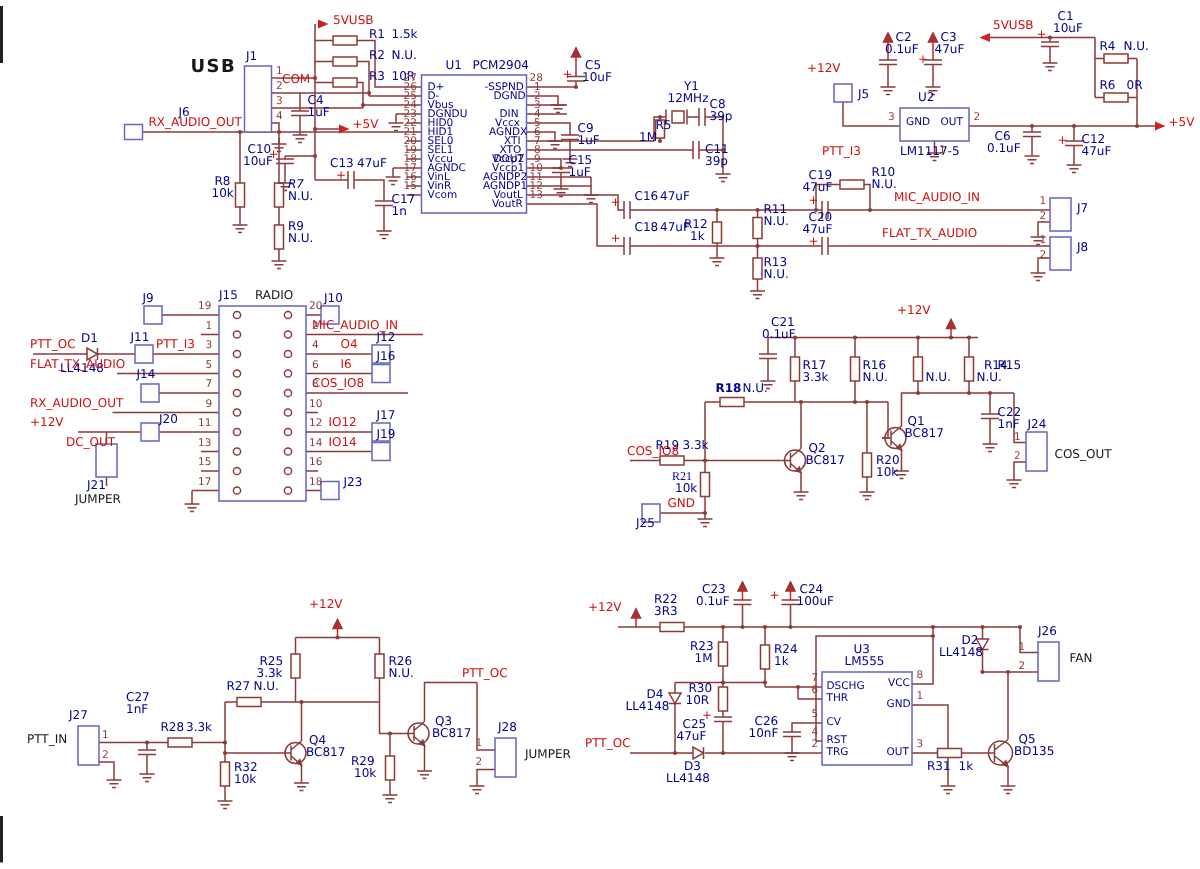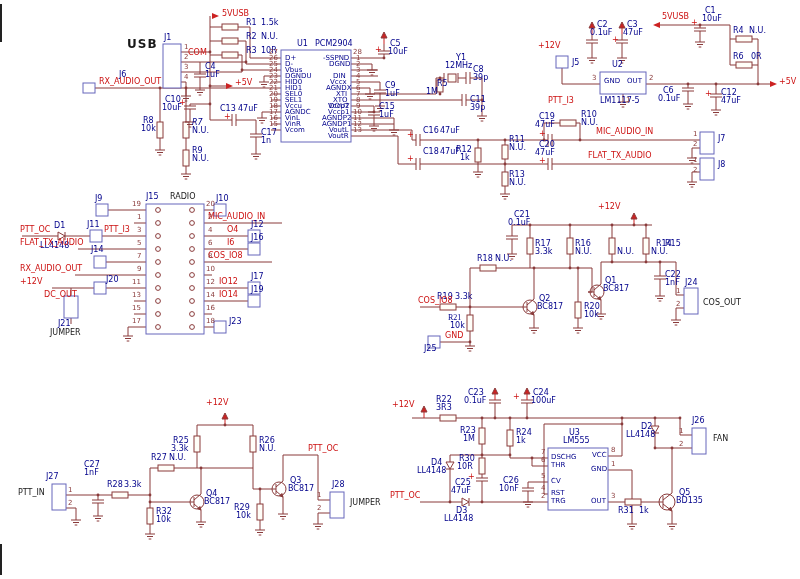--- a/index.html
+++ b/index.html
@@ -509,21 +509,21 @@
       <span class="lab num" style="left: 208px; top: 240px;">6</span>
       <span class="lab num" style="left: 208px; top: 253px;">8</span>
       <span class="lab num" style="left: 206px; top: 266px;">10</span>
       <span class="lab num" style="left: 206px; top: 279px;">12</span>
       <span class="lab num" style="left: 206px; top: 292px;">14</span>
       <span class="lab num" style="left: 206px; top: 305px;">16</span>
       <span class="lab num" style="left: 206px; top: 318px;">18</span>
       <span class="lab des" style="left: 514px; top: 211px;">C21</span>
       <span class="lab des" style="left: 508px; top: 219px;">0.1uF</span>
       <span class="lab net" style="left: 598px; top: 203px;">+12V</span>
-      <span class="lab des" style="left: 477px; top: 255px;">R18</span>
+      <span class="lab des" style="left: 477px; top: 255px; font-weight: bold;">R18</span>
       <span class="lab des" style="left: 495px; top: 255px;">N.U.</span>
       <span class="lab des" style="left: 535px; top: 240px;">R17</span>
       <span class="lab des" style="left: 535px; top: 248px;">3.3k</span>
       <span class="lab des" style="left: 575px; top: 240px;">R16</span>
       <span class="lab des" style="left: 575px; top: 248px;">N.U.</span>
       <span class="lab des" style="left: 617px; top: 240px; padding-left: 39px;">R14</span>
       <span class="lab des" style="left: 617px; top: 248px;">N.U.</span>
       <span class="lab des" style="left: 665px; top: 240px;">R15</span>
       <span class="lab des" style="left: 651px; top: 248px;">N.U.</span>
       <span class="lab des" style="left: 437px; top: 293px;">R19</span>

